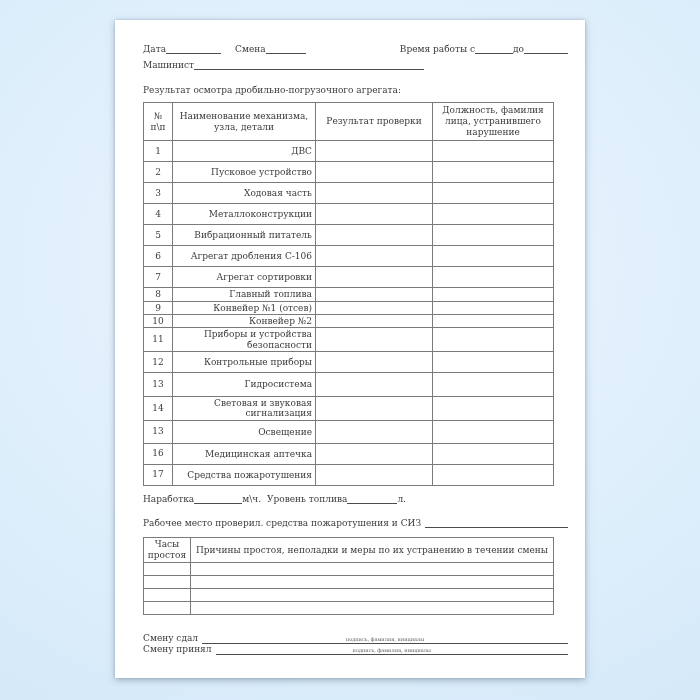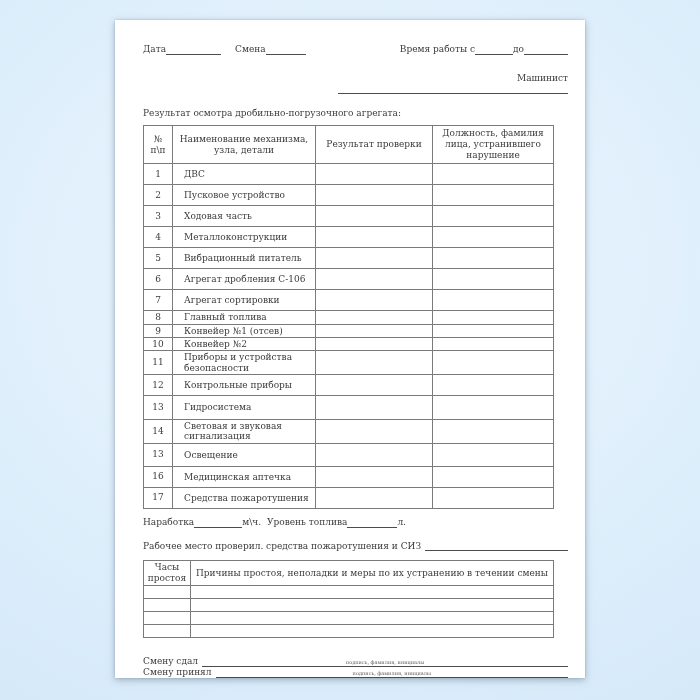--- a/index.html
+++ b/index.html
@@ -9,37 +9,37 @@
     font-family: "DejaVu Serif", serif;
     color:#3b3b3b;
   }
   .paper {
     position:absolute; left:115px; top:20px; width:470px; height:658px;
     background:#ffffff; box-sizing:border-box;
     padding:24px 17px 0 28px;
     box-shadow: 0 2px 7px rgba(96,118,142,.5), 0 0 2px rgba(96,118,142,.35);
     font-size:9px; line-height:1.2;
   }
-  .flexrow { display:flex; align-items:flex-end; }
+  .flexrow { display:flex; }
   .top-row { margin-top:0; }
   .grow { flex:1; }
   .bl { display:inline-block; border-bottom:1px solid #4c4c4c; height:9px; vertical-align:baseline; }
   .w55{width:55px} .w40{width:40px} .w38{width:38px} .w44{width:44px}
   .w230{width:230px} .w48{width:48px} .w50{width:50px}
   .gap14{margin-left:14px}
-  .machinist-row { margin-top:18px;flex-direction:column; }
+  .machinist-row { margin-top:5px; }
   .title { margin-top:14px; }
   table { border-collapse:collapse; table-layout:fixed; margin-top:7px; }
   td, th { border:1px solid #7a7a7a; font-weight:normal; font-size:9px;
            vertical-align:middle; padding:1px 3px; box-sizing:border-box; }
   th { text-align:center; line-height:1.22; }
   .t1 { width:410px; }
   .t1 .h { height:38px; }
   .num { text-align:center; padding:0; }
-  .nm { text-align:left; padding-left:11px; line-height:1.15; }
+  .nm { text-align:right; padding-left:11px; line-height:1.15; }
   .pre { white-space:pre-line; }
   tr.rh-a { height:21px; }
   tr.rh-b { height:13px; }
   tr.rh-c { height:24px; }
   tr.rh-d { height:23px; }
   .meters { margin-top:8px; }
   .workplace { margin-top:13px; display:flex; align-items:center; }
   .workplace .bl { flex:1; margin-left:4px; }
   .t2 { width:410px; margin-top:9px; }
   .t2 .h { height:23px; }

